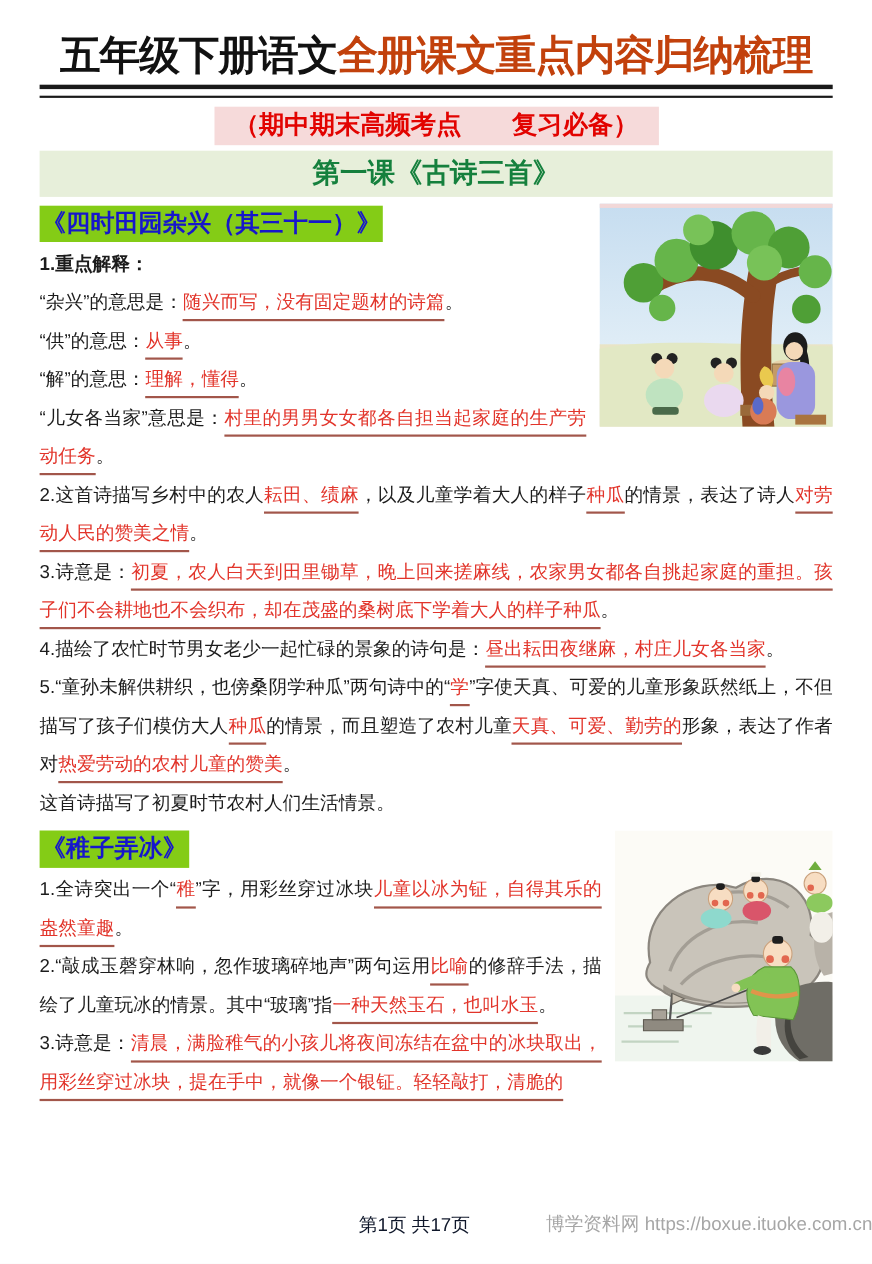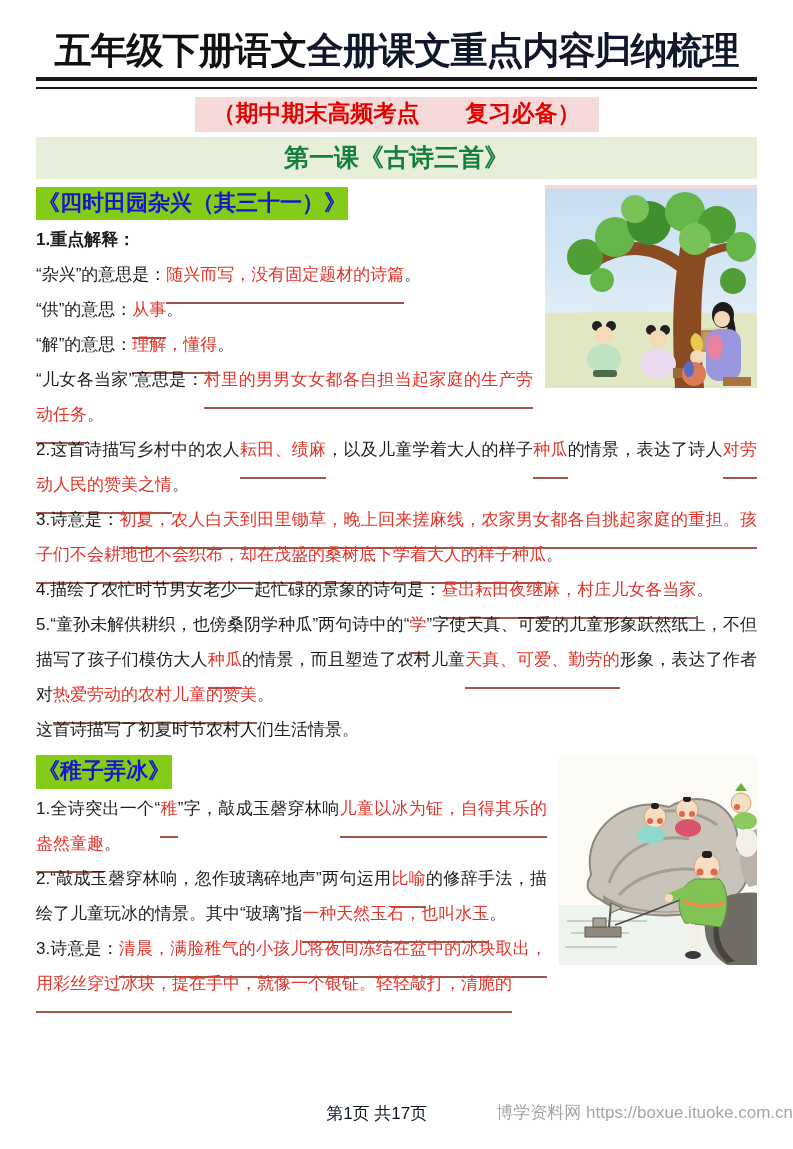--- a/index.html
+++ b/index.html
@@ -3,32 +3,32 @@
 <meta charset="utf-8">
 <style>
   html,body{margin:0;padding:0;background:#e9e9e9;}
   .page{
     width:793px;height:1149px;position:relative;overflow:hidden;
     background:#ffffff;margin:0 auto;padding:0 36px;box-sizing:border-box;
     font-family:"Liberation Sans","DejaVu Sans",sans-serif;
   }
   .title{margin-top:28px;text-align:center;font-size:37px;font-weight:bold;line-height:1.25;white-space:nowrap;letter-spacing:-1px;}
   .title .t-black{color:#111111;}
-  .title .t-red{color:#0f172a;}
+  .title .t-red{color:#c2410c;}
   .title-rule{margin-top:3px;height:6px;border-top:4px solid #1a1a1a;border-bottom:2px solid #1a1a1a;}
   .subtitle{margin:8px auto 0;width:max-content;background:#f6dada;color:#e20300;
     font-weight:bold;font-size:23px;padding:2px 18px 3px;line-height:1.3;}
   .lesson{margin-top:5px;background:#e7efda;color:#15803d;text-align:center;
     font-weight:bold;font-size:25px;padding:4px 0 5px;line-height:1.3;}
   .section{margin-top:4px;}
   .subhead{display:inline-block;background:#84cc16;color:#1616cc;font-weight:bold;
     font-size:22px;padding:2px 2px 3px;margin:4px 0 2px;line-height:1.3;}
   .para{font-size:17px;line-height:35px;color:#1c1c1c;text-align:justify;margin:0;}
   .para.bold{font-weight:bold;}
-  .red-u{color:#e2342a;border-bottom:2px solid #a2564a;padding-bottom:18px;}
+  .red-u{color:#e2342a;border-bottom:2px solid #a2564a;padding-bottom:6px;}
   .blk{color:#1c1c1c;}
   .fig{float:right;background:#fff;}
   .fig1{width:212px;height:203px;margin:2px 0 6px 12px;}
   .fig2{width:198px;height:210px;margin:4px 0 4px 12px;}
   .fig svg{display:block;width:100%;height:100%;}
   .footer{position:absolute;left:0;bottom:26px;width:100%;text-align:right;
     font-size:17px;color:#a6a6a6;line-height:1.2;}
   .footer-page{position:absolute;left:47.5%;transform:translateX(-50%);top:1px;color:#0f172a;}
 </style>
 </head>
@@ -150,21 +150,21 @@
           <circle cx="155" cy="117" r="3.5" fill="#e2674f"></circle>
         <path d="M136,124 C118,132 116,152 126,168 L162,172 C172,152 168,130 160,124 Z" fill="#82c355" stroke="#5a9638"></path>
         <path d="M124,146 C138,152 154,152 166,148" stroke="#e0954a" stroke-width="4" fill="none"></path>
         <path d="M136,132 C126,136 118,140 112,142" stroke="#82c355" stroke-width="9" fill="none" stroke-linecap="round"></path>
         <circle cx="110" cy="143" r="4" fill="#f7ddc2"></circle>
         <path d="M130,168 C128,180 128,190 130,198 L142,198 L142,172 Z" fill="#f2efe8"></path>
         <ellipse cx="134" cy="200" rx="8" ry="4" fill="#3a3a3a"></ellipse>
       </svg>
     </figure>
     <div>
-        <p class="para"><span class="blk">1.全诗突出一个“</span><span class="red-u">稚</span><span class="blk">”字，敲成玉磬穿林响</span><span class="red-u">儿童以冰为钲，自得其乐的盎然童趣</span><span class="blk">。</span></p>
+        <p class="para"><span class="blk">1.全诗突出一个“</span><span class="red-u">稚</span><span class="blk">”字，用彩丝穿过冰块</span><span class="red-u">儿童以冰为钲，自得其乐的盎然童趣</span><span class="blk">。</span></p>
         <p class="para"><span class="blk">2.“敲成玉磬穿林响，忽作玻璃碎地声”两句运用</span><span class="red-u">比喻</span><span class="blk">的修辞手法，描绘了儿童玩冰的情景。其中“玻璃”指</span><span class="red-u">一种天然玉石，也叫水玉</span><span class="blk">。</span></p>
         <p class="para"><span class="blk">3.诗意是：</span><span class="red-u">清晨，满脸稚气的小孩儿将夜间冻结在盆中的冰块取出，用彩丝穿过冰块，提在手中，就像一个银钲。轻轻敲打，清脆的</span></p>
       </div>
   </div>
 
   <div class="footer">
     <span>博学资料网 https://boxue.ituoke.com.cn</span>
     <span class="footer-page">第1页 共17页</span>
   </div>
 

